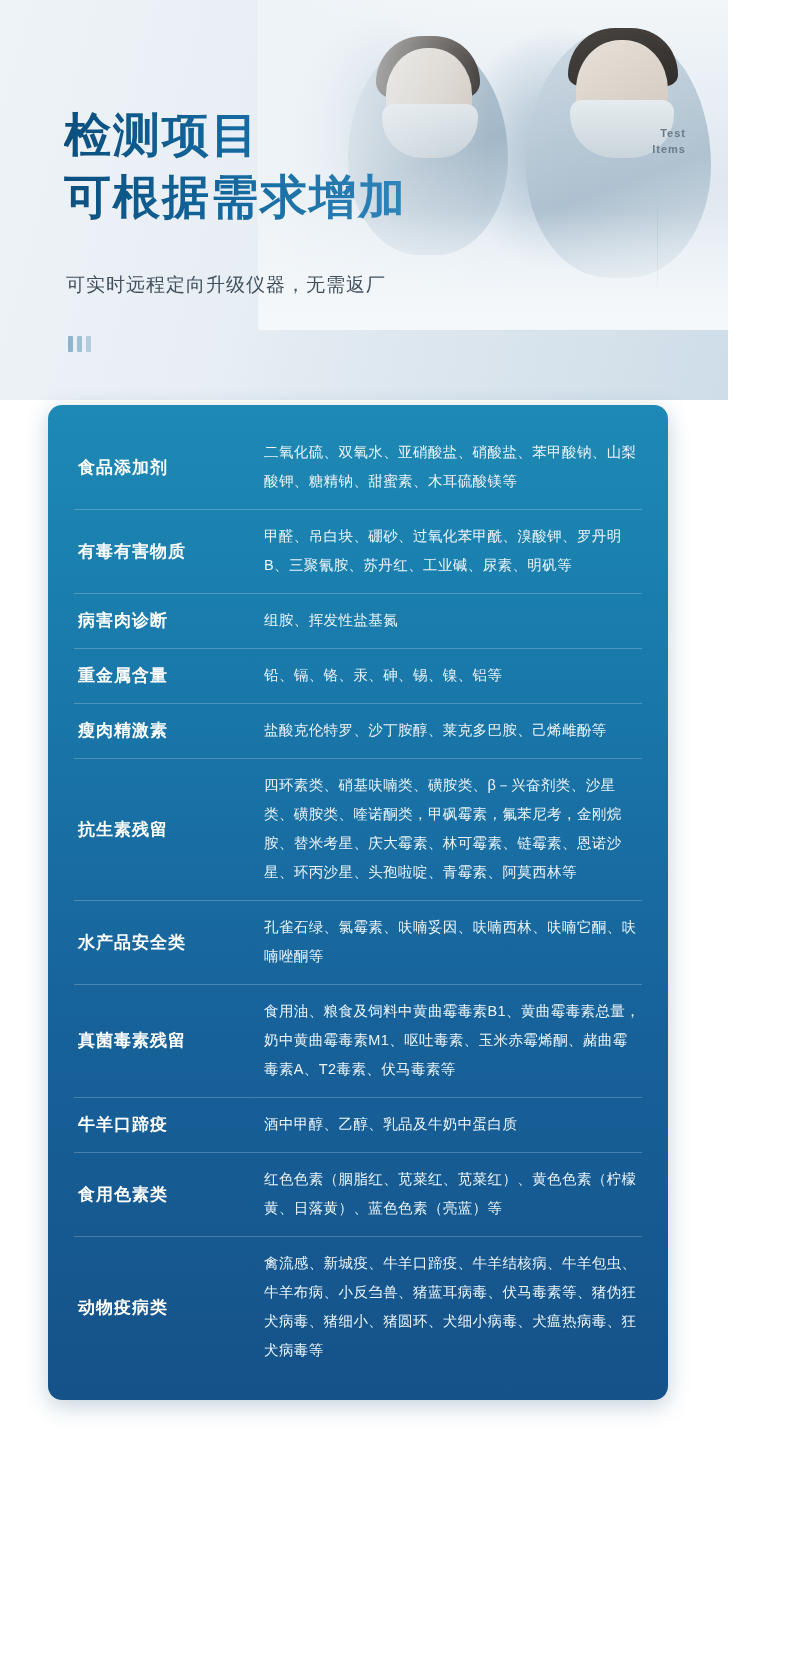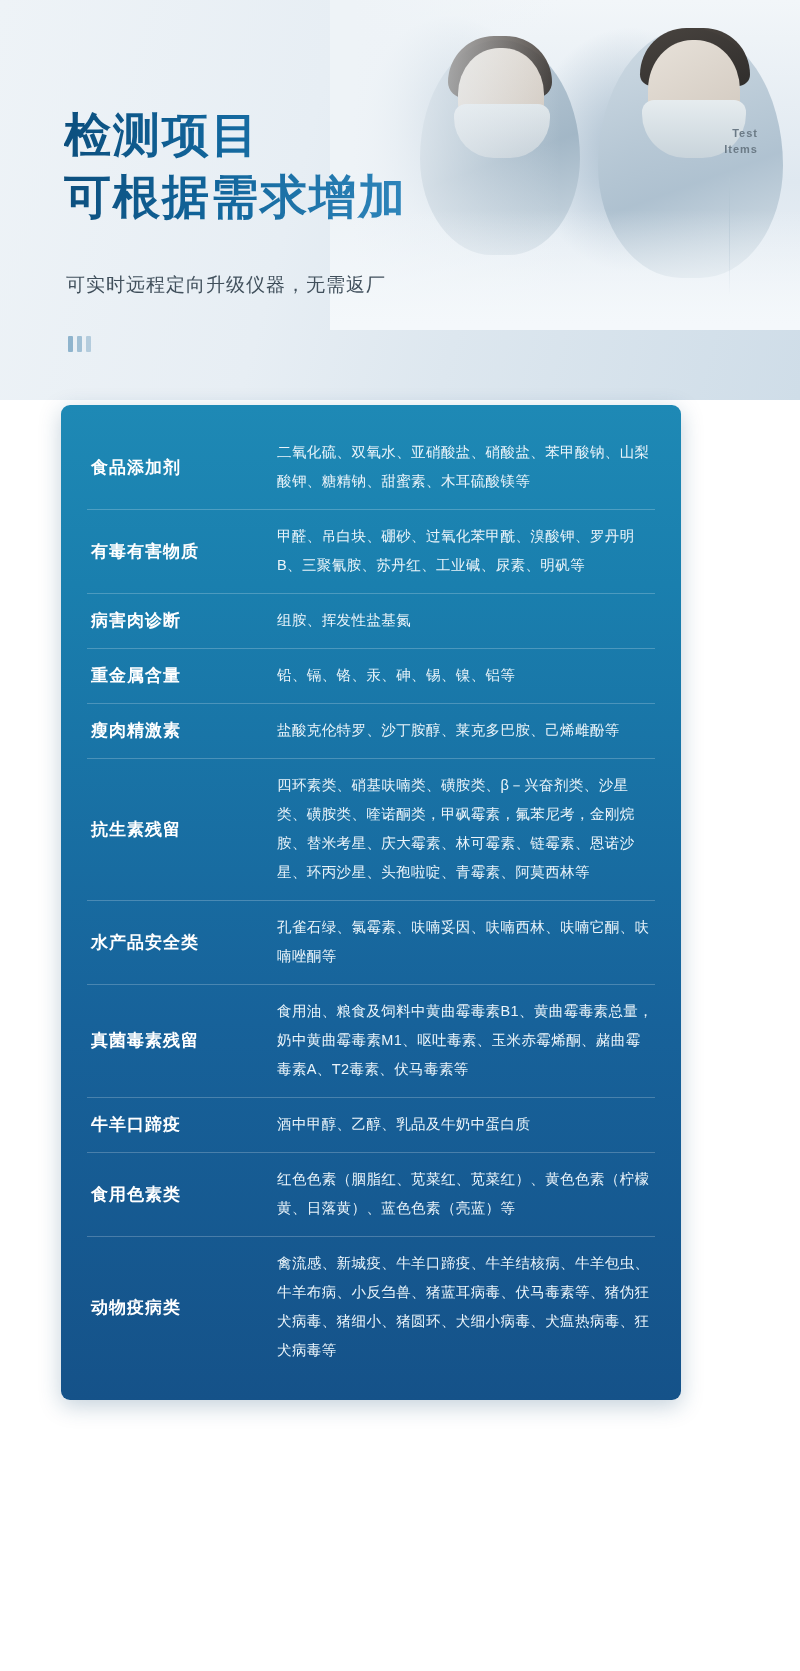--- a/index.html
+++ b/index.html
@@ -9,21 +9,21 @@
     height: 1671px;
     background: #ffffff;
     font-family: "Liberation Sans", "DejaVu Sans", sans-serif;
     position: relative;
     overflow: hidden;
   }
 
   
   .hero {
     position: relative;
-    width: 800px;
+    width: 728px;
     height: 400px;
     background: linear-gradient(105deg, #eef3f7 0%, #e7eef4 38%, #dde7ef 60%, #cfdde8 100%);
     overflow: hidden;
   }
   
   .photo-block {
     position: absolute;
     top: 0;
     right: 0;
     width: 470px;
@@ -98,24 +98,23 @@
     z-index: 5;
   }
 
   
   .card {
     position: absolute;
     top: 405px;
     left: 48px;
     width: 620px;
     background: linear-gradient(180deg, #1e89b5 0%, #1a7fae 18%, #17629a 62%, #155289 100%);
-    border-radius: 9px;
+    border-radius: 14px;
     padding: 20px 0 22px 0;
     box-shadow: 0 6px 22px rgba(18,70,110,0.25);
-    margin-left: 13px;
   }
   .row {
     display: flex;
     align-items: center;
     padding: 13px 26px 13px 30px;
     position: relative;
   }
   .row + .row::before {
     content: "";
     position: absolute;

